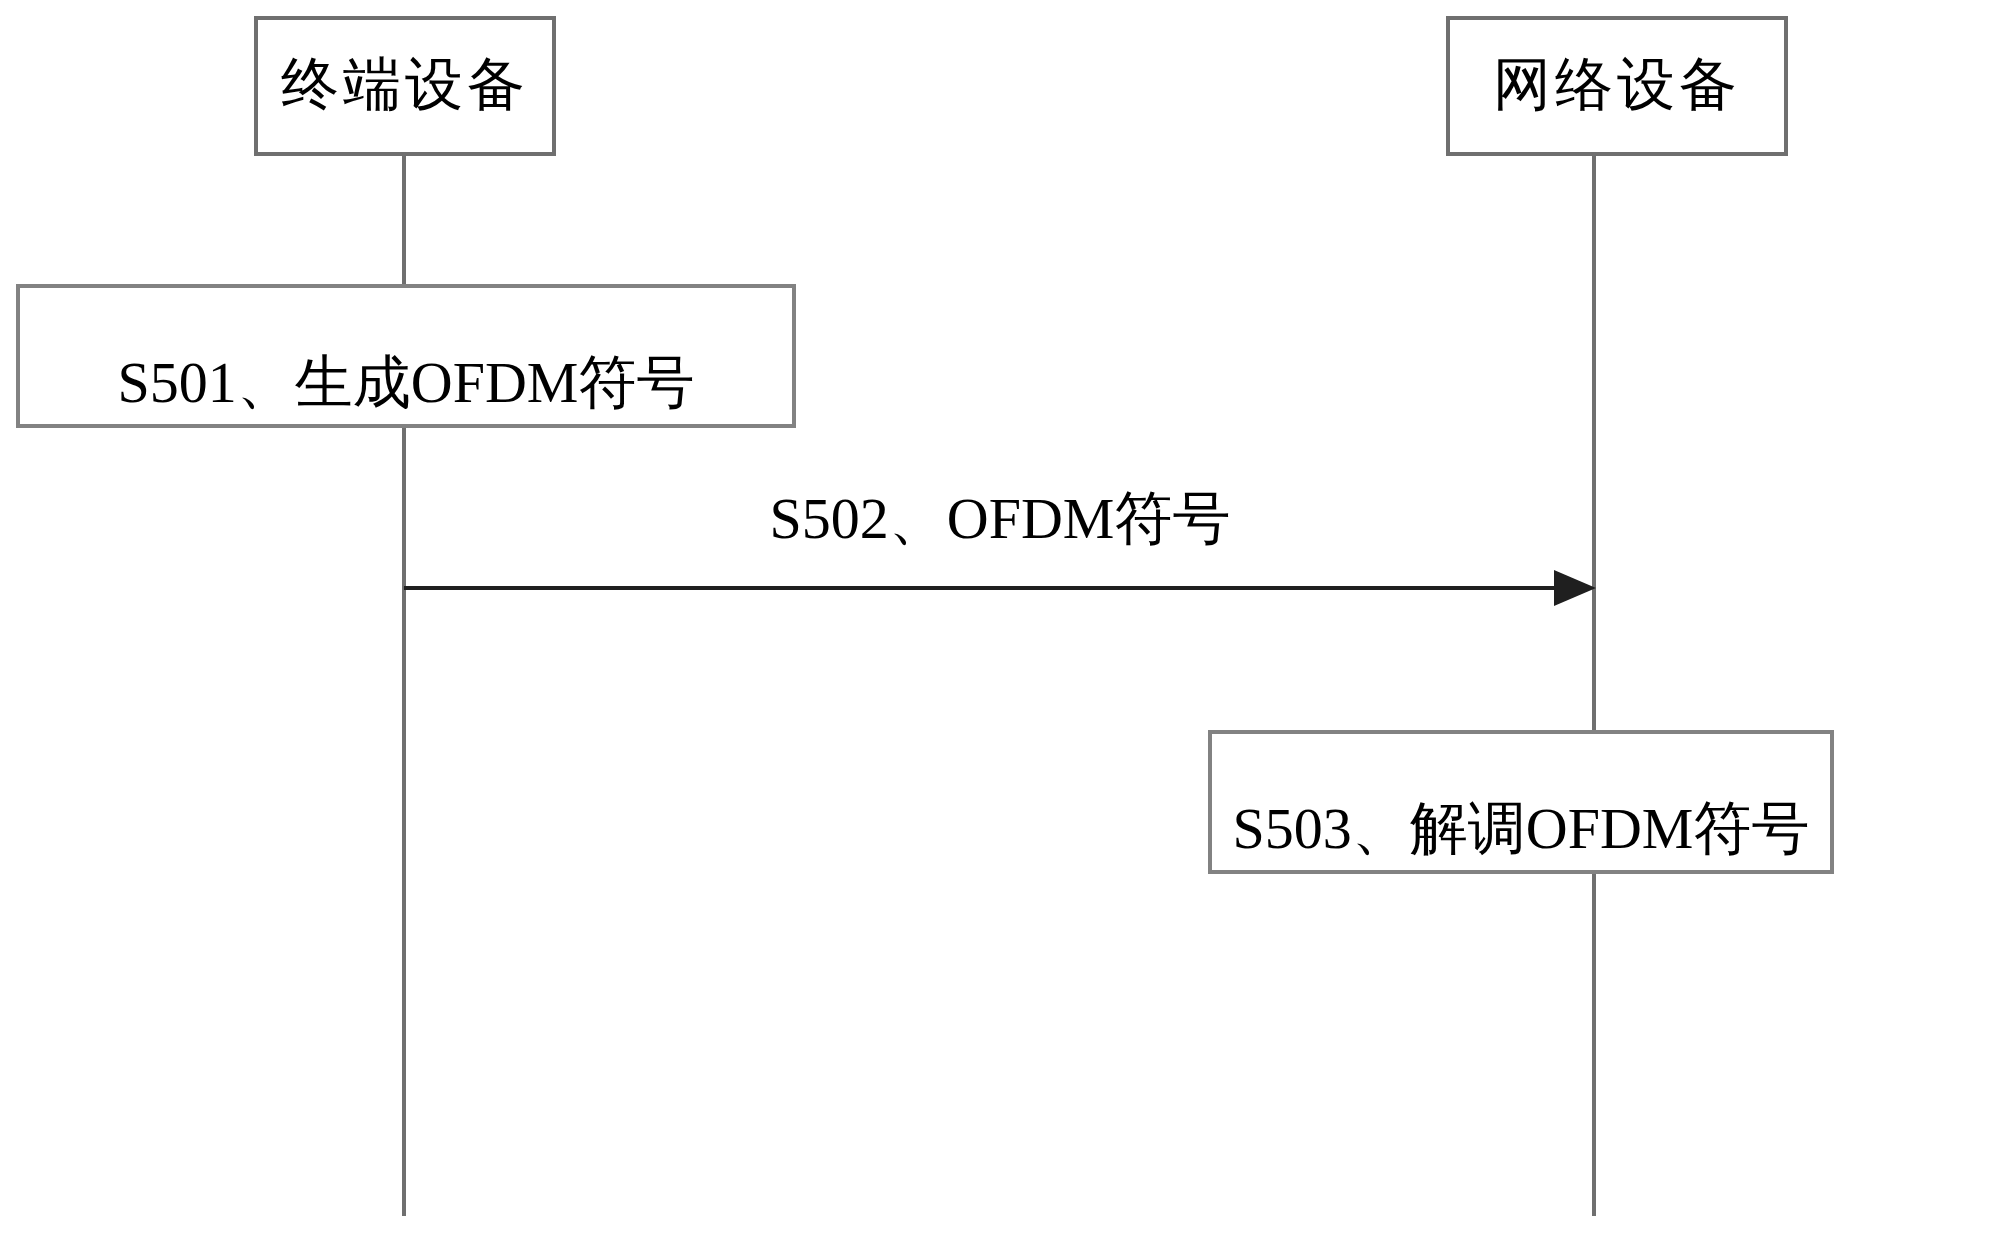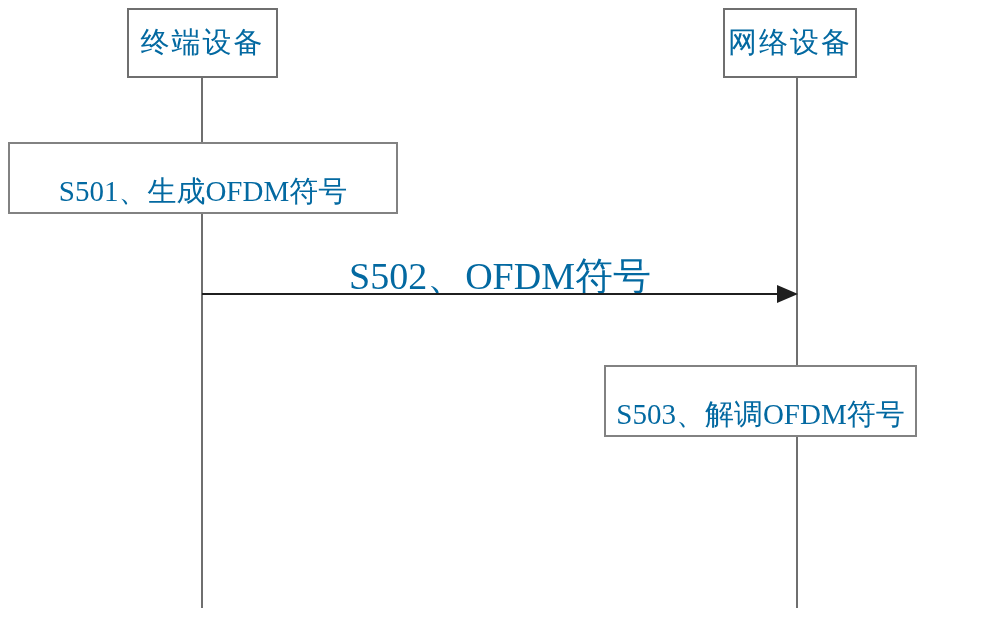--- a/index.html
+++ b/index.html
@@ -7,37 +7,37 @@
     padding: 0;
     background: #ffffff;
   }
   #stage {
     position: relative;
     width: 1000px;
     height: 620px;
     background: #ffffff;
     overflow: hidden;
     font-family: "Liberation Serif", "DejaVu Serif", serif;
-    color: #0369a1;
+    color: #000000;
   }
   
   .actor-box {
     position: absolute;
     box-sizing: border-box;
     border: 2px solid #6f6f6f;
     background: #ffffff;
     display: flex;
     align-items: center;
     justify-content: center;
     font-size: 29px;
     letter-spacing: 2px;
     z-index: 3;
   }
   #actor-left  { left: 127px; top: 8px;  width: 151px; height: 70px; }
-  #actor-right { left: 723px; top: 8px;  width: 134px; height: 70px; }
+  #actor-right { left: 723px; top: 8px;  width: 171px; height: 70px; }
 
   
   .lifeline {
     position: absolute;
     width: 2px;
     background: #6f6f6f;
     z-index: 1;
   }
   #lifeline-left  { left: 201px; top: 77px; height: 531px; }
   #lifeline-right { left: 796px; top: 77px; height: 531px; }
@@ -74,24 +74,24 @@
     width: 0;
     height: 0;
     border-top: 9px solid transparent;
     border-bottom: 9px solid transparent;
     border-left: 21px solid #1f1f1f;
     z-index: 2;
   }
   #message-label {
     position: absolute;
     left: 202px;
-    top: 261px;
+    top: 245px;
     width: 596px;
     text-align: center;
-    font-size: 38px;
+    font-size: 29px;
     line-height: 30px;
     z-index: 2;
     white-space: nowrap;
   }
 </style>
 </head>
 <body>
 
 <div id="stage">
 

